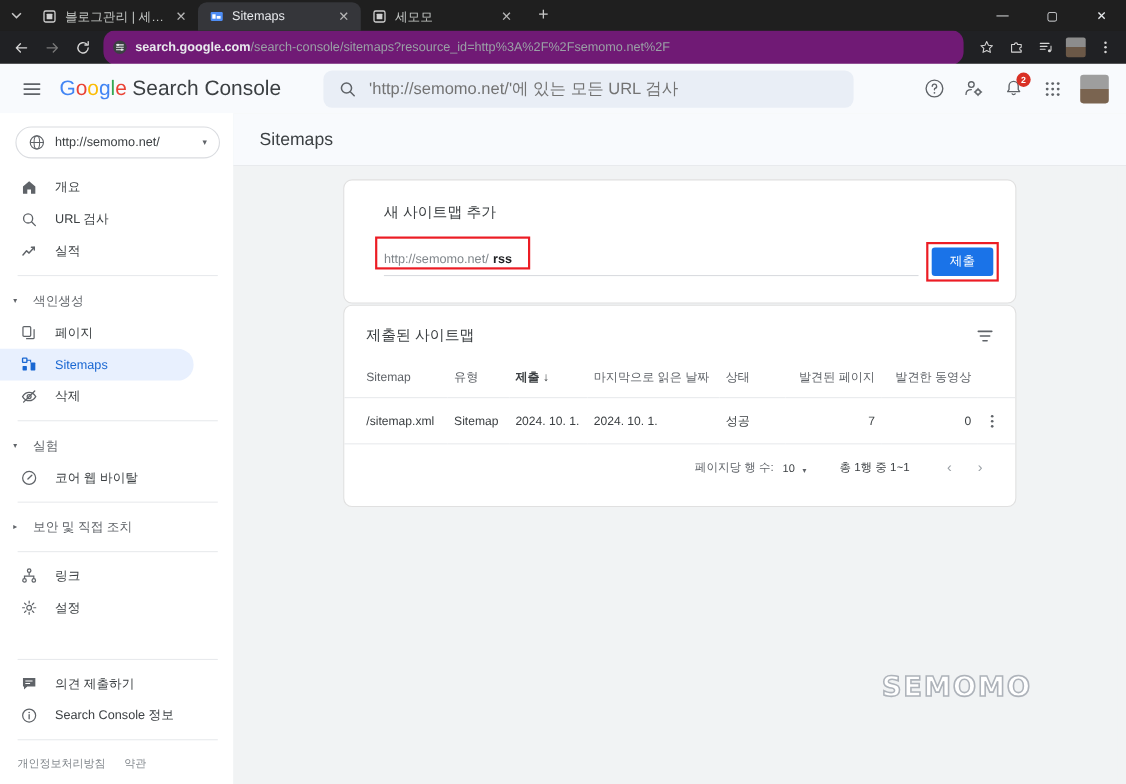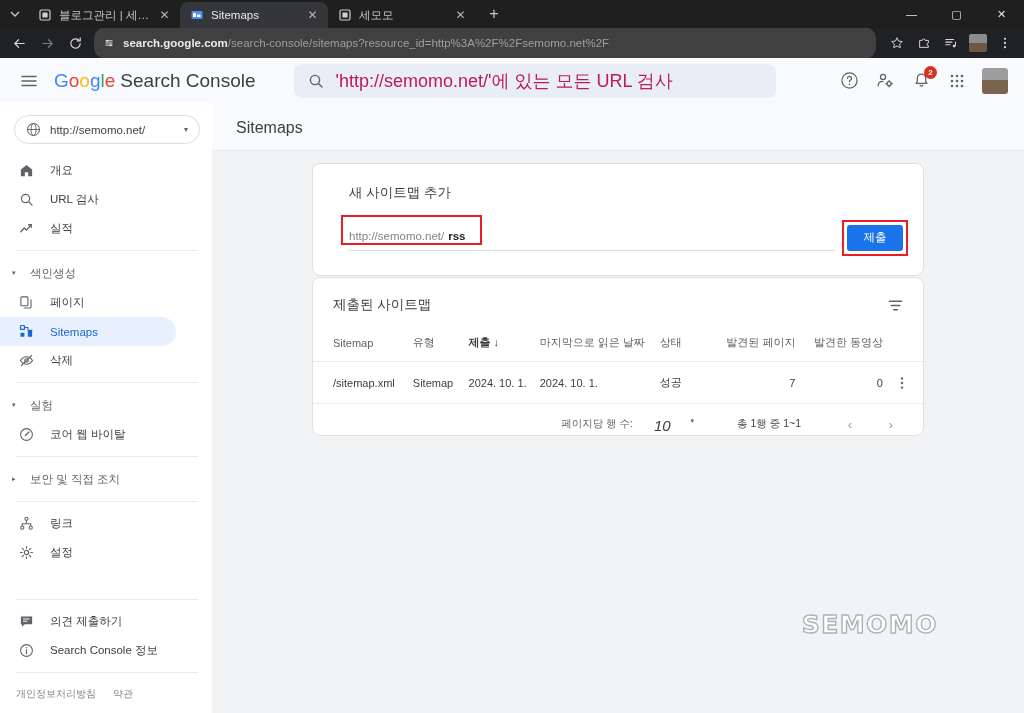--- a/index.html
+++ b/index.html
@@ -35,21 +35,21 @@
   .newtab-btn { width: 26px; height: 26px; margin-left: 5px; margin-bottom: 1px;
     display: flex; align-items: center; justify-content: center; color: #c7c7c7; font-size: 16px; }
   .wincontrols { position: absolute; right: 0; top: 0; display: flex; height: 28px; }
   .wincontrols div { width: 45px; height: 28px; display: flex; align-items: center;
     justify-content: center; color: #e8eaed; font-size: 11px; }
 
   .toolbar { height: 30px; background: #202124; display: flex; align-items: center; padding: 0 6px; gap: 2px; }
   .tb-btn { width: 26px; height: 26px; display: flex; align-items: center; justify-content: center;
     color: #d6d6d6; border-radius: 50%; }
   .omnibox {
-    flex: 1; height: 32px; background: #404040; border-radius: 12px; margin: 0 6px 0 4px;
+    flex: 1; height: 32px; background: #701a75; border-radius: 12px; margin: 0 6px 0 4px;
     display: flex; align-items: center; padding: 0 8px; gap: 7px; overflow: hidden;
   }
   .omnibox .url { font-size: 11.5px; color: #9aa0a6; white-space: nowrap; }
   .omnibox .url b { color: #e8eaed; font-weight: 700; }
   .tb-right { display: flex; align-items: center; gap: 1px; }
   .profile-av { width: 18px; height: 18px; margin: 0 4px; background: linear-gradient(#8c8c8c 0 50%, #6b5847 50% 100%); border-radius: 2px; }
 
   
   .page { flex: 1; background: #ffffff; display: flex; flex-direction: column; position: relative; overflow: hidden; }
 
@@ -59,21 +59,21 @@
   }
   .hamburger { width: 34px; height: 34px; display: flex; align-items: center; justify-content: center; color: #5f6368; }
   .gsc-logo { font-size: 19px; letter-spacing: 0; margin-left: 8px; white-space: nowrap; color: #5f6368; font-family: "Liberation Sans", sans-serif;}
   .gsc-logo .g1{color:#4285F4}.gsc-logo .o1{color:#EA4335}.gsc-logo .o2{color:#FBBC05}
   .gsc-logo .g2{color:#4285F4}.gsc-logo .l1{color:#34A853}.gsc-logo .e1{color:#EA4335}
   .gsc-logo .sc { color: #3c4043; margin-left: 5px; }
   .searchbox {
     margin-left: 38px; width: 482px; height: 34px; background: #e9eef6; border-radius: 8px;
     display: flex; align-items: center; gap: 12px; padding: 0 14px;
   }
-  .searchbox .sbtext { font-size: 18px; color: #be185d; }
+  .searchbox .sbtext { font-size: 15px; color: #737373; }
   .header-right { margin-left: auto; display: flex; align-items: center; gap: 14px; padding-right: 4px;}
   .hicon { width: 22px; height: 22px; color: #5f6368; display: flex; align-items: center; justify-content: center; position: relative; }
   .badge { position: absolute; top: -4px; right: -5px; background: #d93025; color: #fff;
     font-size: 8px; width: 13px; height: 13px; border-radius: 50%; display: flex;
     align-items: center; justify-content: center; font-weight: bold; }
   .avatar-hdr { width: 26px; height: 26px; border-radius: 3px;
     background: linear-gradient(#9e9e9e 0 48%, #7a6450 48% 100%); }
 
   .body-wrap { flex: 1; display: flex; overflow: hidden; }
 
@@ -154,24 +154,24 @@
   .c-type { width: 58px; }
   .c-sub { width: 72px; }
   .c-read { width: 122px; }
   .c-status { width: 78px; }
   .c-pages { text-align: right !important; width: 92px; }
   .c-videos { text-align: right !important; width: 92px; }
   .c-menu { width: 34px; text-align: center !important; padding-right: 14px !important;}
   .status-ok { color: #188038; }
   .kebab { color: #5f6368; font-size: 13px; letter-spacing: 0; line-height: 1; }
 
-  .pager { display: flex; align-items: flex-start; justify-content: flex-end;
-    gap: 13px; padding: 13px 18px 1px 0; font-size: 10.5px; color: #5f6368; }
+  .pager { display: flex; align-items: flex-end; justify-content: flex-end;
+    gap: 0; padding: 13px 18px 28px 0; font-size: 10.5px; color: #5f6368; }
   .pager .lbl { margin-right: 8px; }
-  .pager .rows { color: #3c4043; font-size: 15px; font-style: italic; }
+  .pager .rows { color: #3c4043; font-size: 10px; }
   .pager .rcaret { font-size: 7px; margin-left: 7px; color: #5f6368; }
   .pager .range { margin: 0 22px 0 30px; color: #3c4043; font-size: 10.5px;}
   .pager .arr { width: 28px; text-align: center; color: #9aa0a6; font-size: 13px; }
 
   .watermark {
     position: absolute; right: 86px; bottom: 74px;
     font-size: 25px; font-weight: 700; letter-spacing: 1.5px;
     color: #ffffff; -webkit-text-stroke: 1.4px #aeb3ba;
     font-family: "DejaVu Sans", sans-serif;
   }

